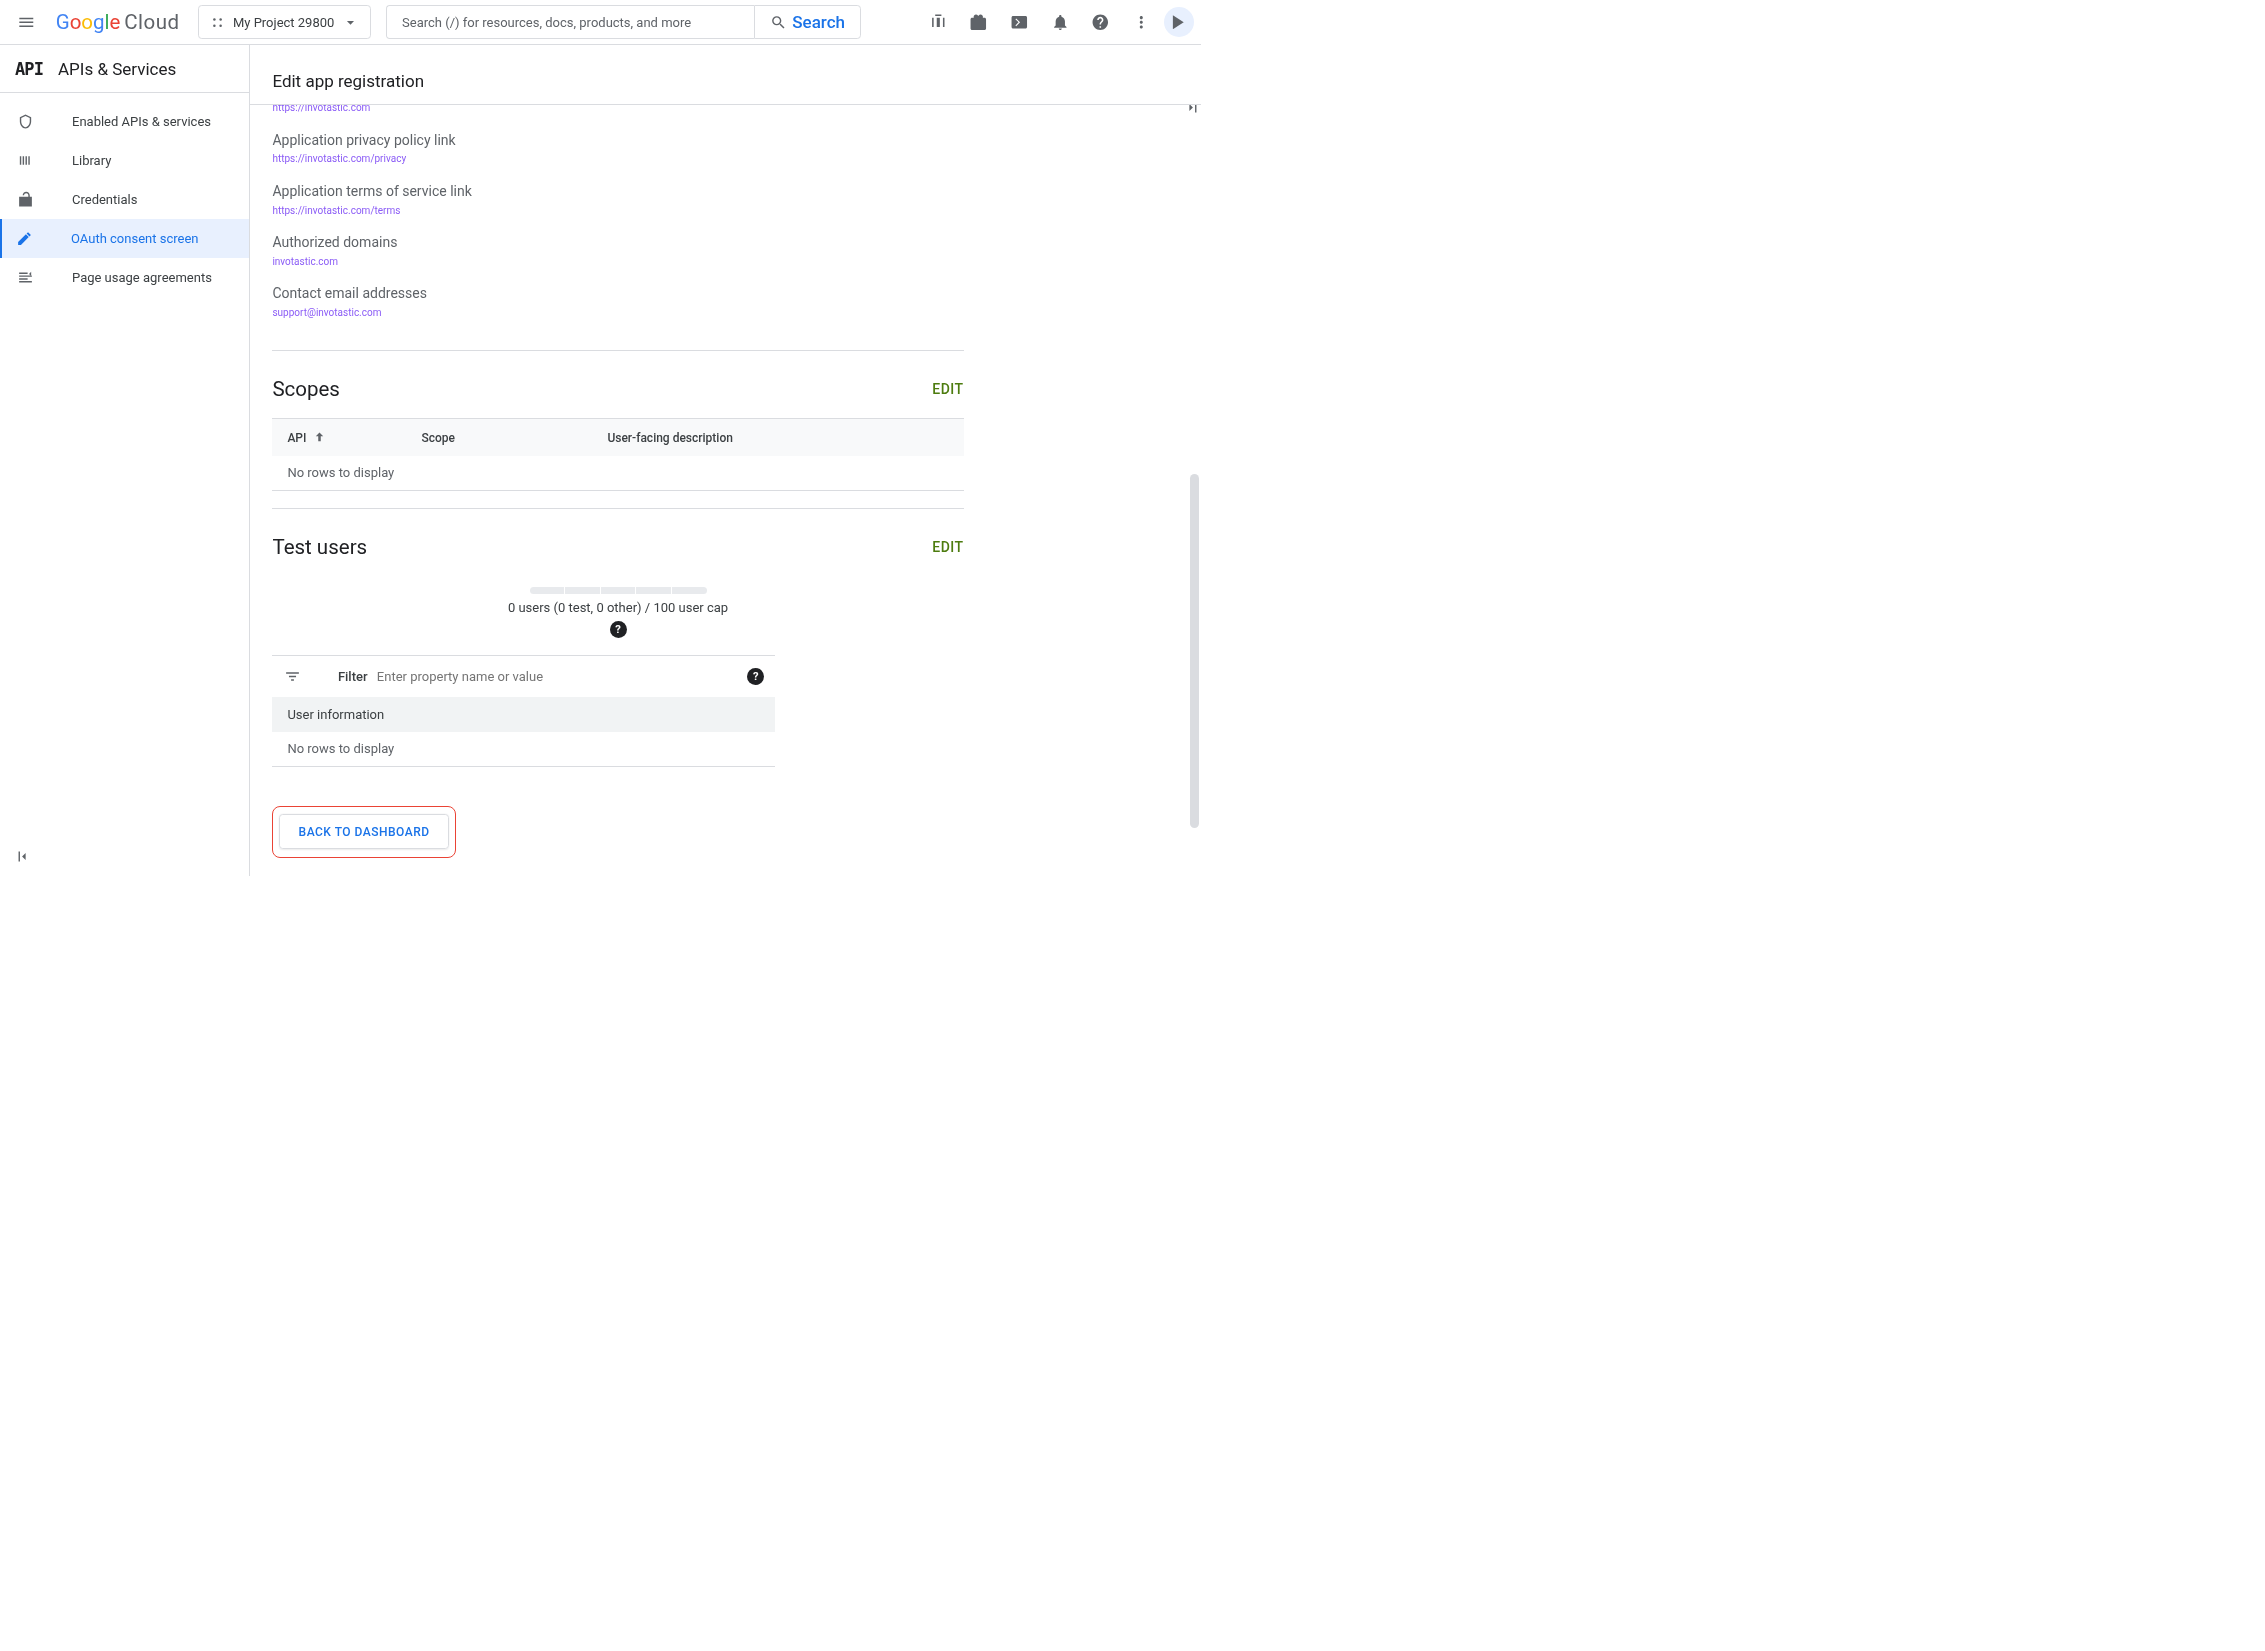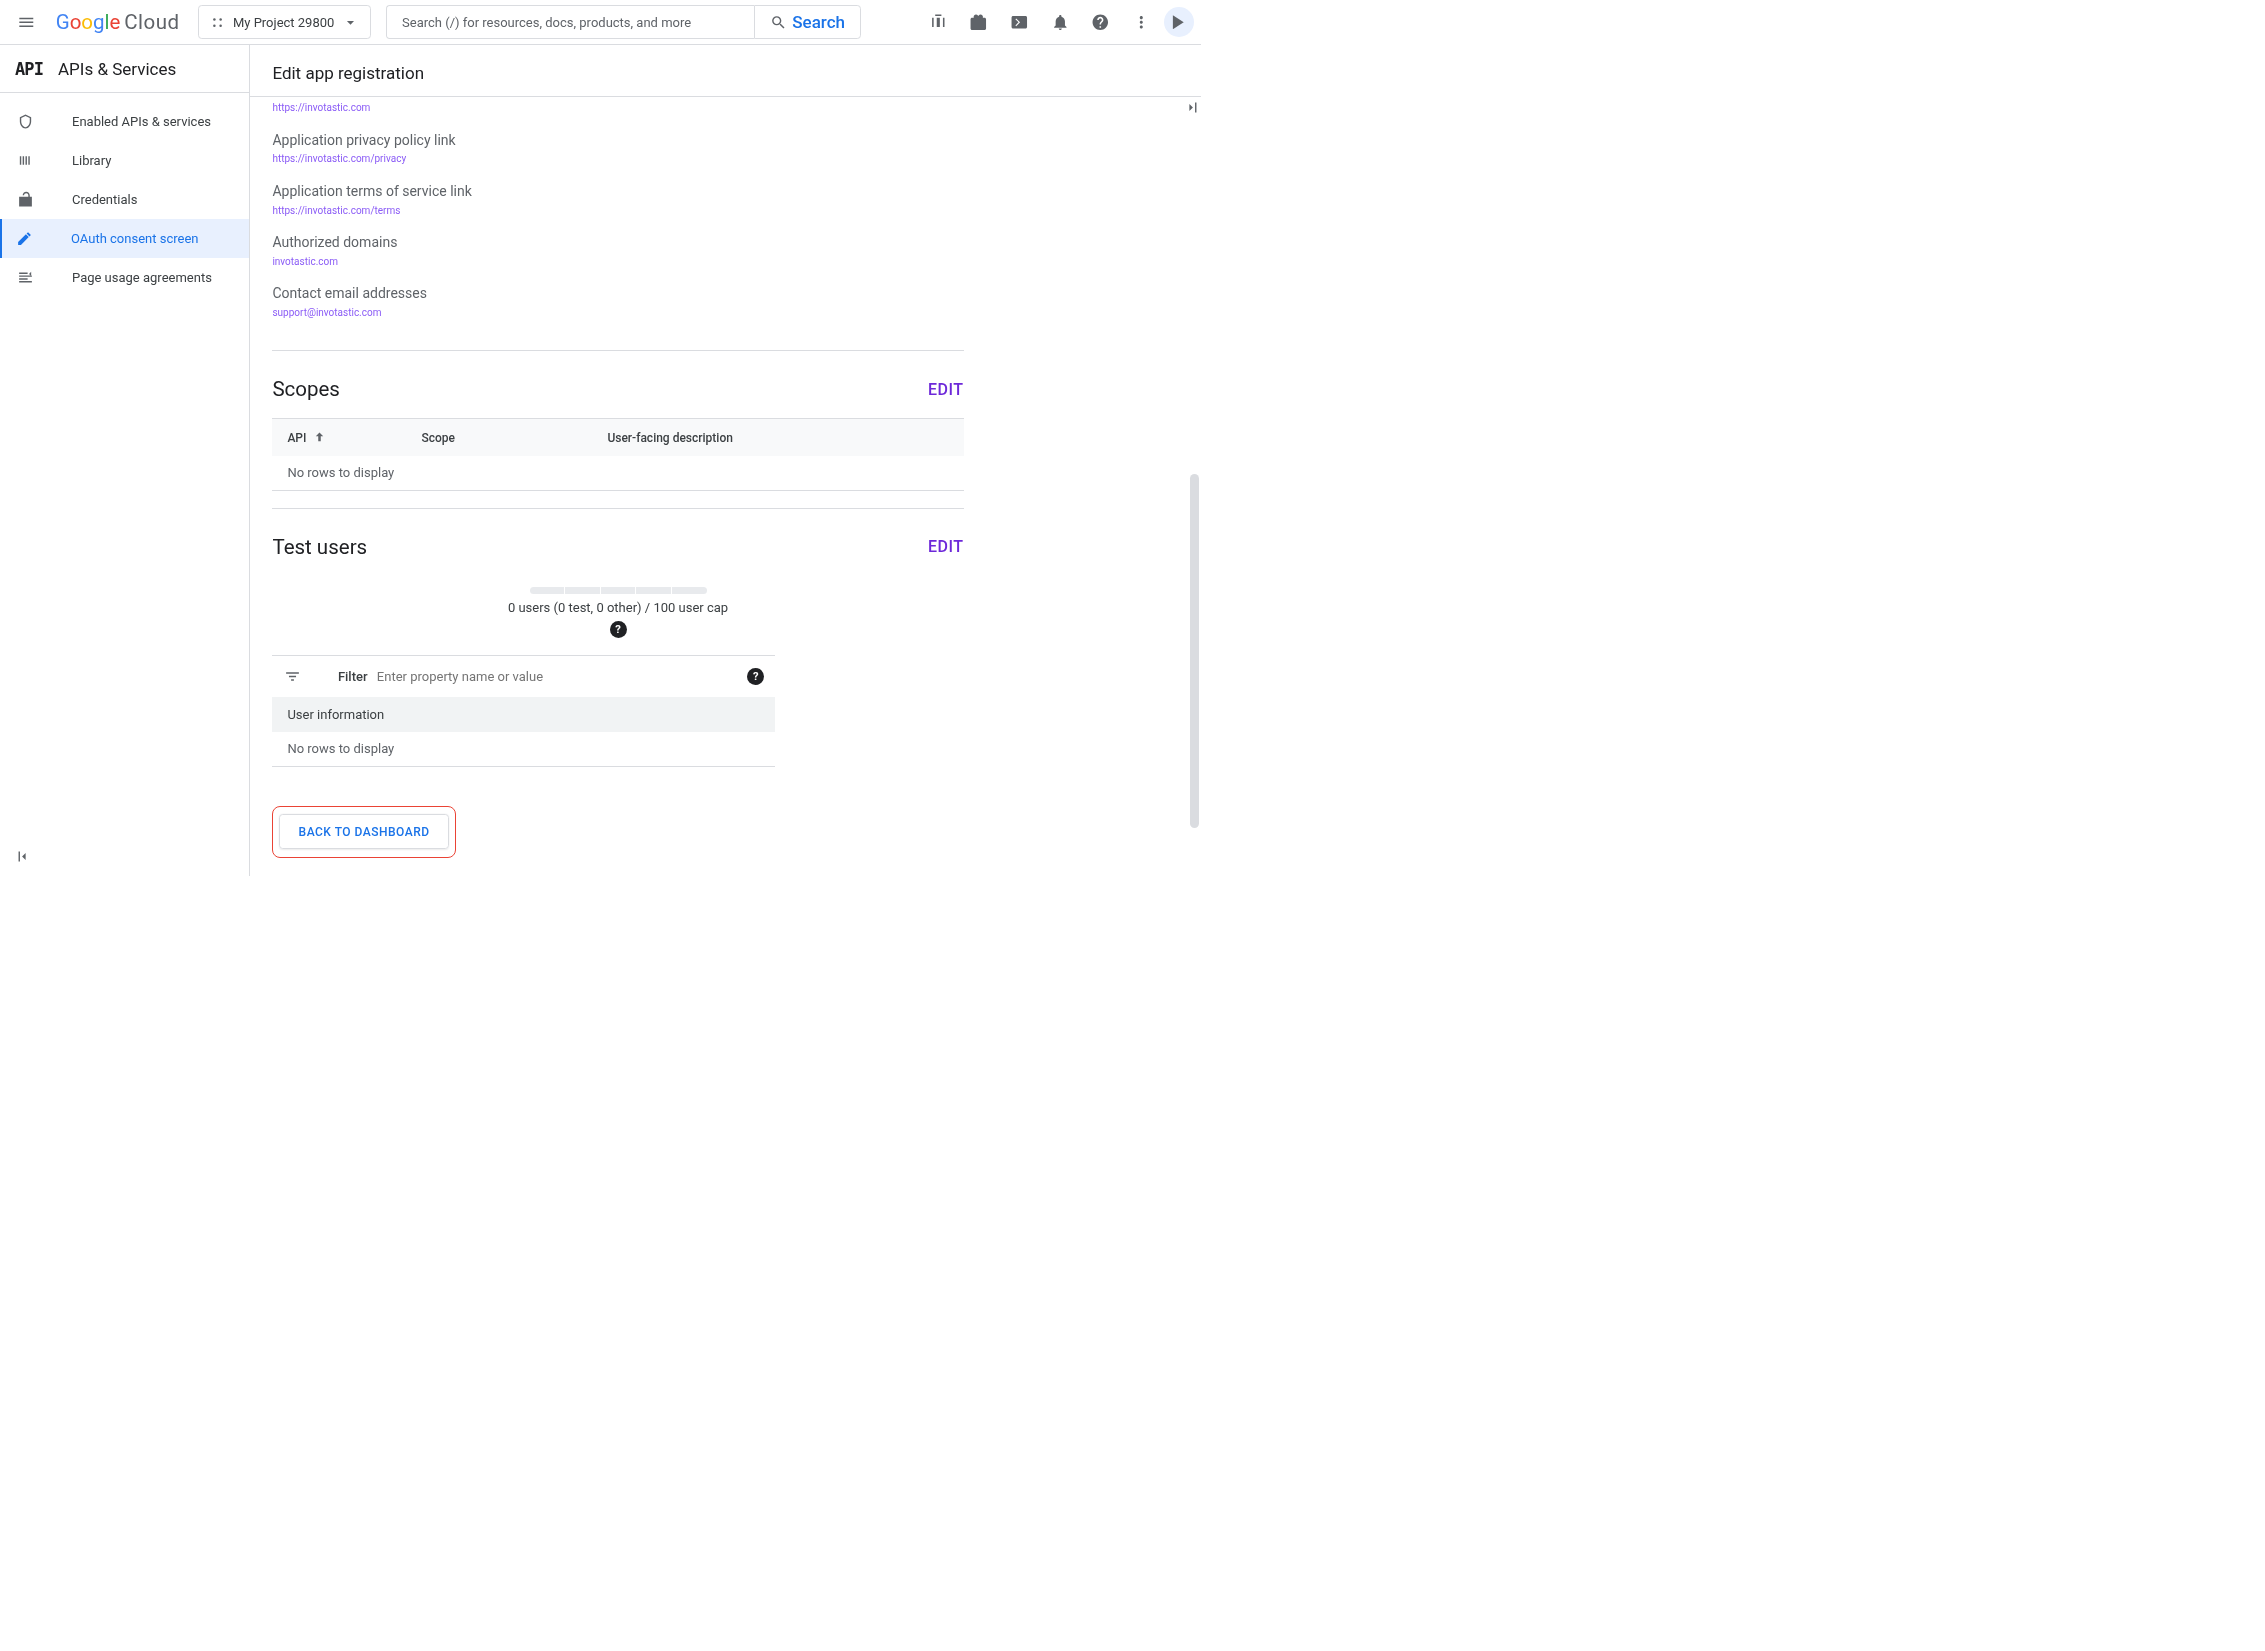--- a/index.html
+++ b/index.html
@@ -25,31 +25,31 @@
 .side { width:250px; border-right:0.9px solid #dadce0; display:flex; flex-direction:column; position:relative; }
 .side-title { height:48px; display:flex; align-items:center; padding:0 15px; gap:15px; border-bottom:0.9px solid #dadce0; }
 .side-title span { font-size:17px; color:#202124; }
 .nav { padding:9.3px 0; }
 .nav-item { height:39px; display:flex; align-items:center; padding:0 17px; gap:38px; cursor:pointer; font-size:13px; color:#3c4043; }
 .nav-item.active { background:#e8f0fe; color:#1a73e8; border-left:2.8px solid #1a73e8; padding-left:14px;}
 .nav-item.active svg { fill:#1a73e8; }
 .collapse-side { position:absolute; bottom:7.5px; left:15px; cursor:pointer; color:#5f6368; }
 
 .main { flex:1; overflow-y:auto; position:relative; }
-.main-title { height:48px; display:flex; align-items:center; padding:0 22.4px; border-bottom:0.9px solid #dadce0; font-size:17px; color:#202124; position:sticky; top:4px; background:#fff; z-index:2;}
+.main-title { height:48px; display:flex; align-items:center; padding:0 22.4px; border-bottom:0.9px solid #dadce0; font-size:17px; color:#202124; position:sticky; top:12px; background:#fff; z-index:2;}
 .content { padding:0 22.4px 37px 22.4px; max-width:736px; }
 
 .field-lbl { color:#5f6368; font-size:14px; margin-top:18.6px; }
 .field-val { color:#8b5cf6; font-size:10px; margin-top:5.6px; }
 
 hr.divider { border:none; border-top:0.9px solid #dadce0; margin:32px 0 0 0; }
 
 .sec-head { display:flex; align-items:center; margin-top:26px; }
 .sec-head h2 { font-size:20.5px; font-weight:400; color:#202124; }
-.edit-link { margin-left:auto; color:#6d28d9; font-size:16px; font-weight:500; letter-spacing:0.5px; cursor:pointer; }
+.edit-link { margin-left:auto; color:#4d7c0f; font-size:14px; font-weight:500; letter-spacing:0.5px; cursor:pointer; }
 
 .tbl { margin-top:17px; border:0.9px solid #dadce0; border-left:none; border-right:none;}
 .tbl-head { display:flex; background:#f8f9fa; height:37px; align-items:center; font-size:12px; color:#3c4043; font-weight:500; }
 .tbl-head .c1{ width:149px; padding-left:15px; display:flex; align-items:center; gap:5.6px;}
 .tbl-head .c2{ width:186px;}
 .tbl-head .c3{ flex:1;}
 .tbl-empty { padding:9.3px 15px; font-size:13px; color:#5f6368; }
 
 .usage-row { display:flex; align-items:center; gap:6px; margin-top:28px;flex-direction:column; }
 .usage-bar { width:177px; height:7.5px; background:#e8eaed; border-radius:3.7px; display:flex; }

